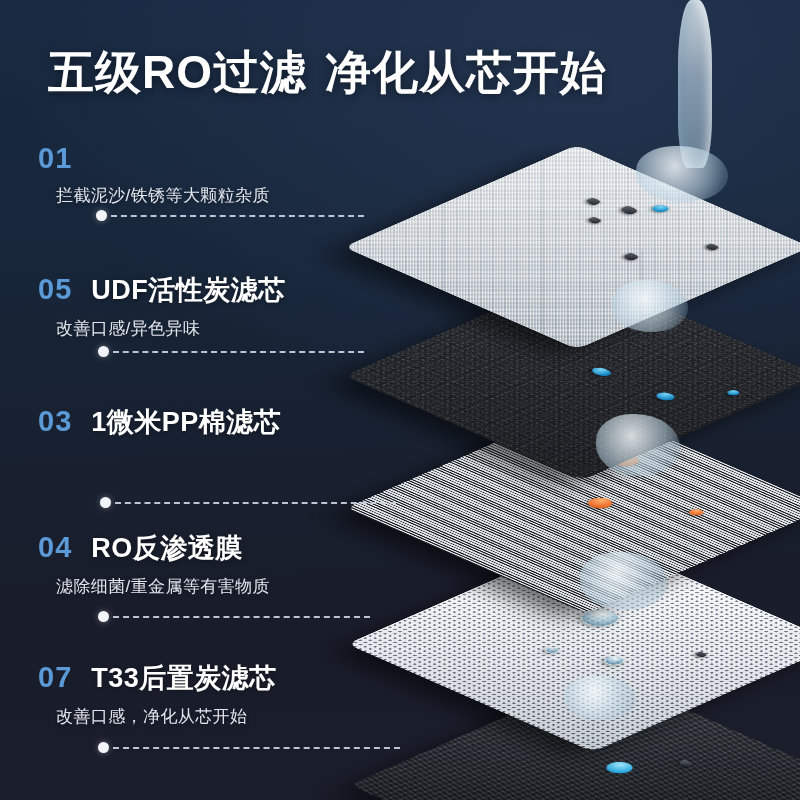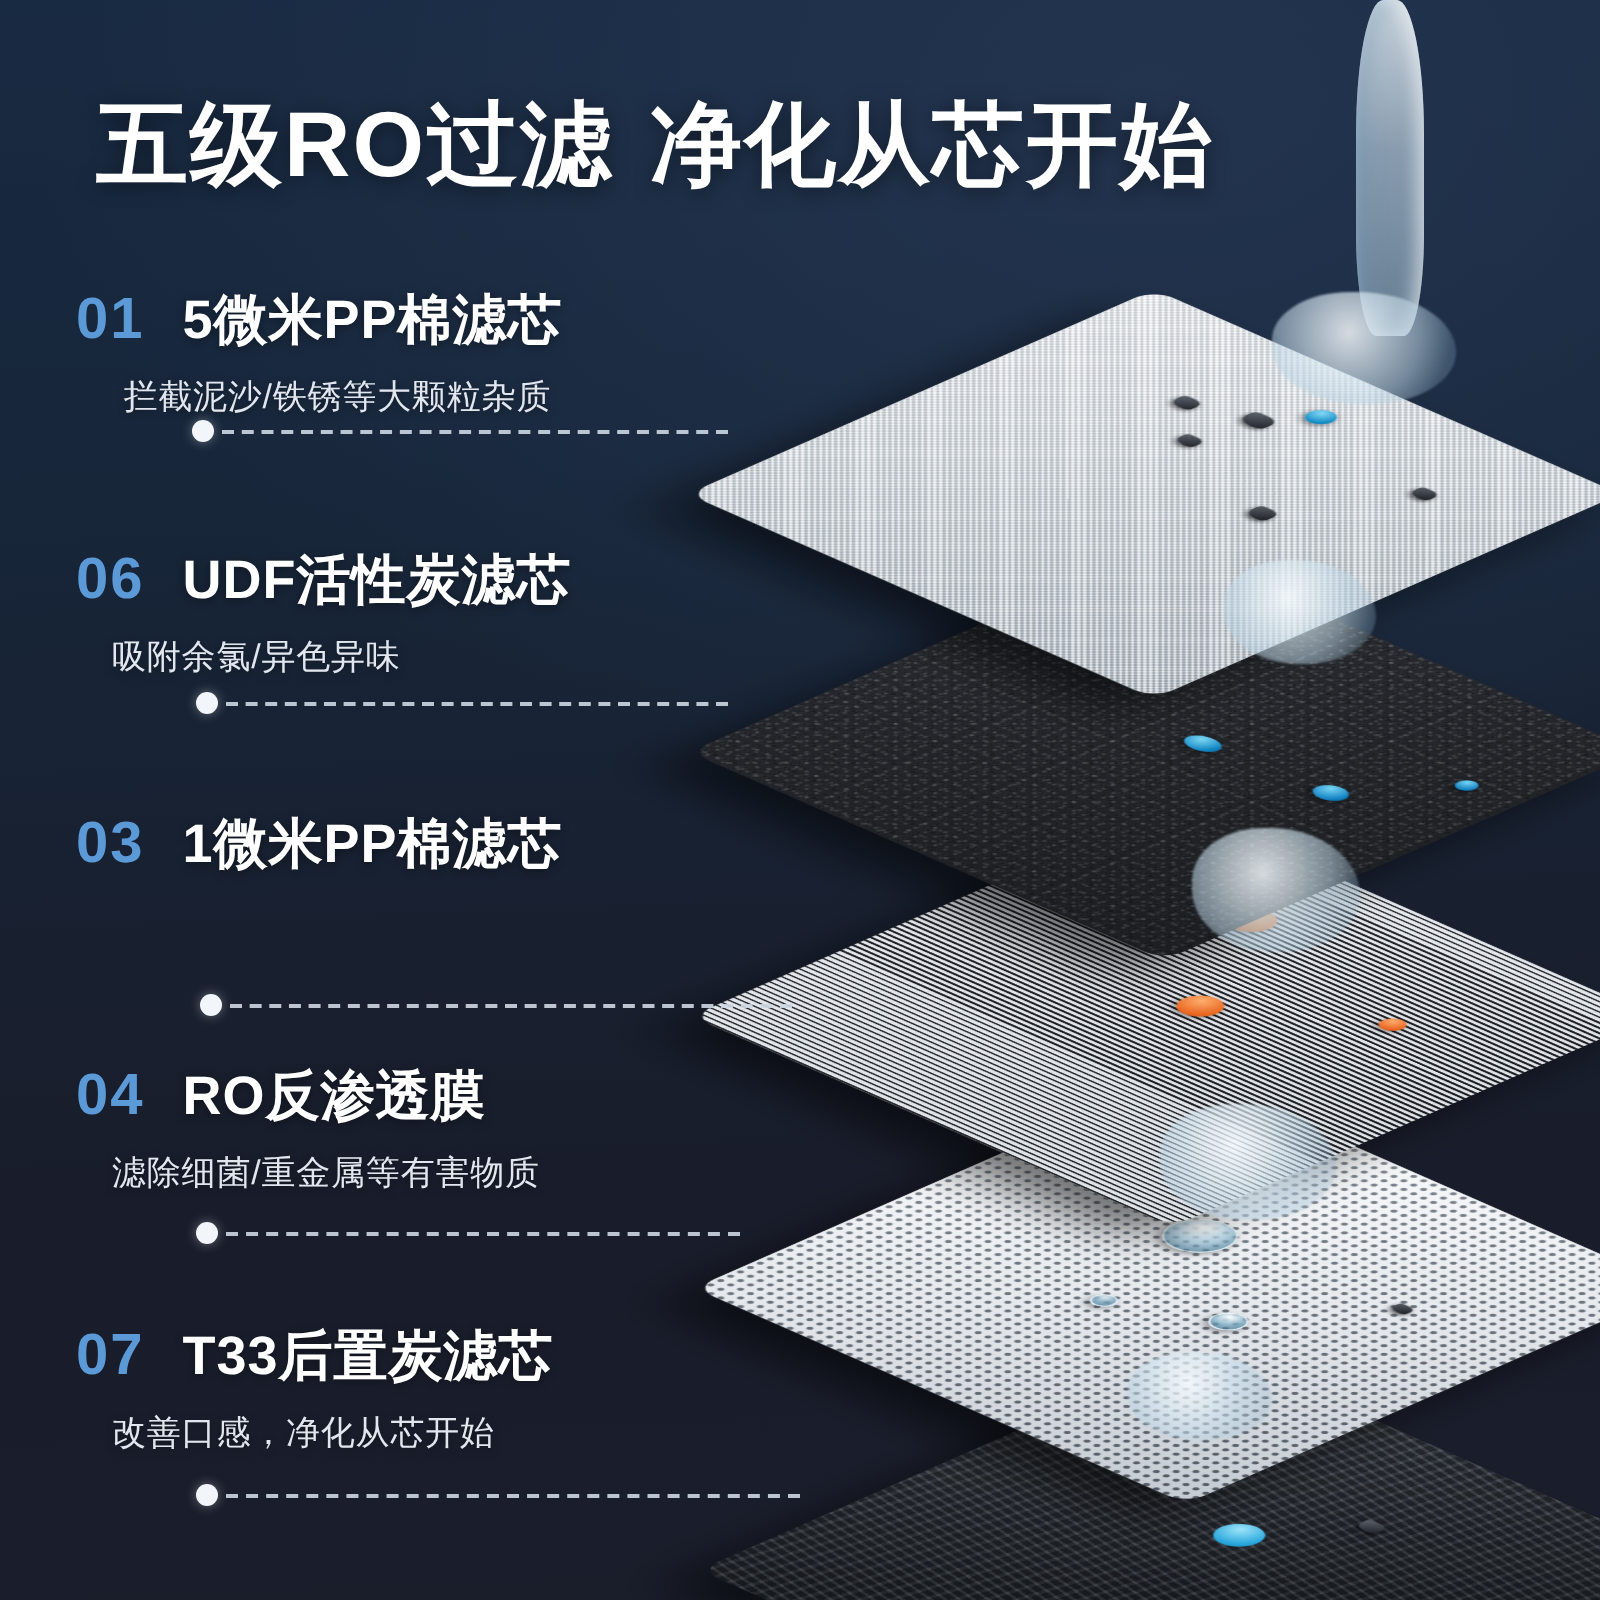--- a/index.html
+++ b/index.html
@@ -194,35 +194,34 @@
     <div class="splash" style="left:572px; top:414px; width:84px; height:62px;"></div>
     <div class="splash" style="left:556px; top:552px; width:88px; height:58px;"></div>
     <div class="splash" style="left:540px; top:676px; width:72px; height:44px;"></div>
   </div>
 
   <h1 class="title"><span>五级RO过滤</span><span class="gap"></span><span>净化从芯开始</span></h1>
 
   <div class="item" style="top:142px;text-align:center;">
     <div class="row">
       <span class="num">01</span>
-      <span class="name">5微米PP棉滤芯</span>
     </div>
     <div class="desc">拦截泥沙/铁锈等大颗粒杂质</div>
   </div>
   <div class="conn" style="left:96px; top:210px; width:268px;">
     <span class="dot"></span>
     <span class="dash"></span>
   </div>
 
   <div class="item" style="top:272px;">
     <div class="row">
-      <span class="num">06</span>
+      <span class="num">05</span>
       <span class="name">UDF活性炭滤芯</span>
     </div>
-    <div class="desc">吸附余氯/异色异味</div>
+    <div class="desc">改善口感/异色异味</div>
   </div>
   <div class="conn" style="left:98px; top:346px; width:266px;">
     <span class="dot"></span>
     <span class="dash"></span>
   </div>
 
   <div class="item" style="top:404px;">
     <div class="row">
       <span class="num">03</span>
       <span class="name">1微米PP棉滤芯</span>

